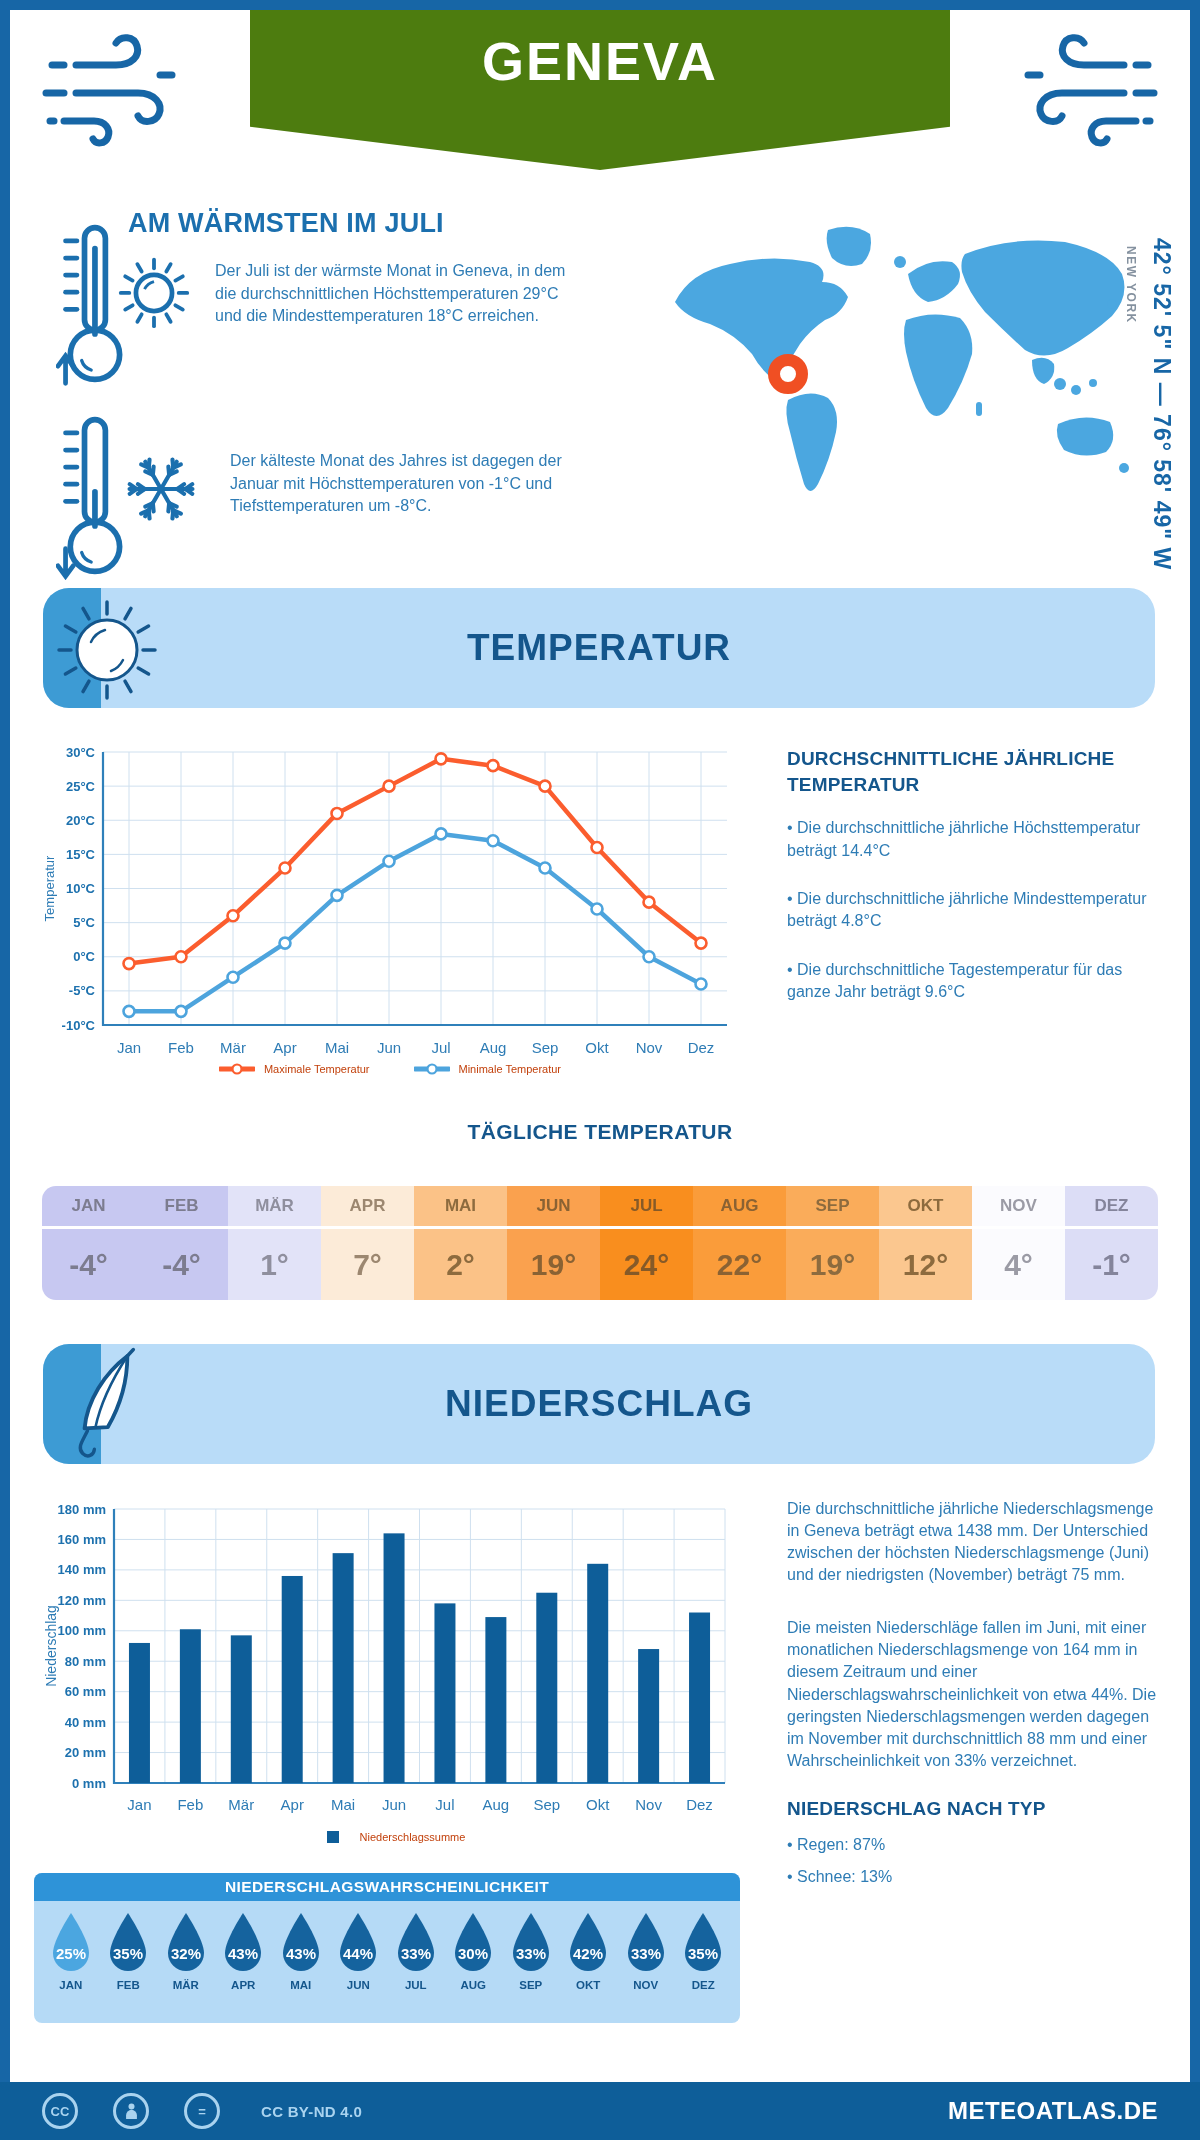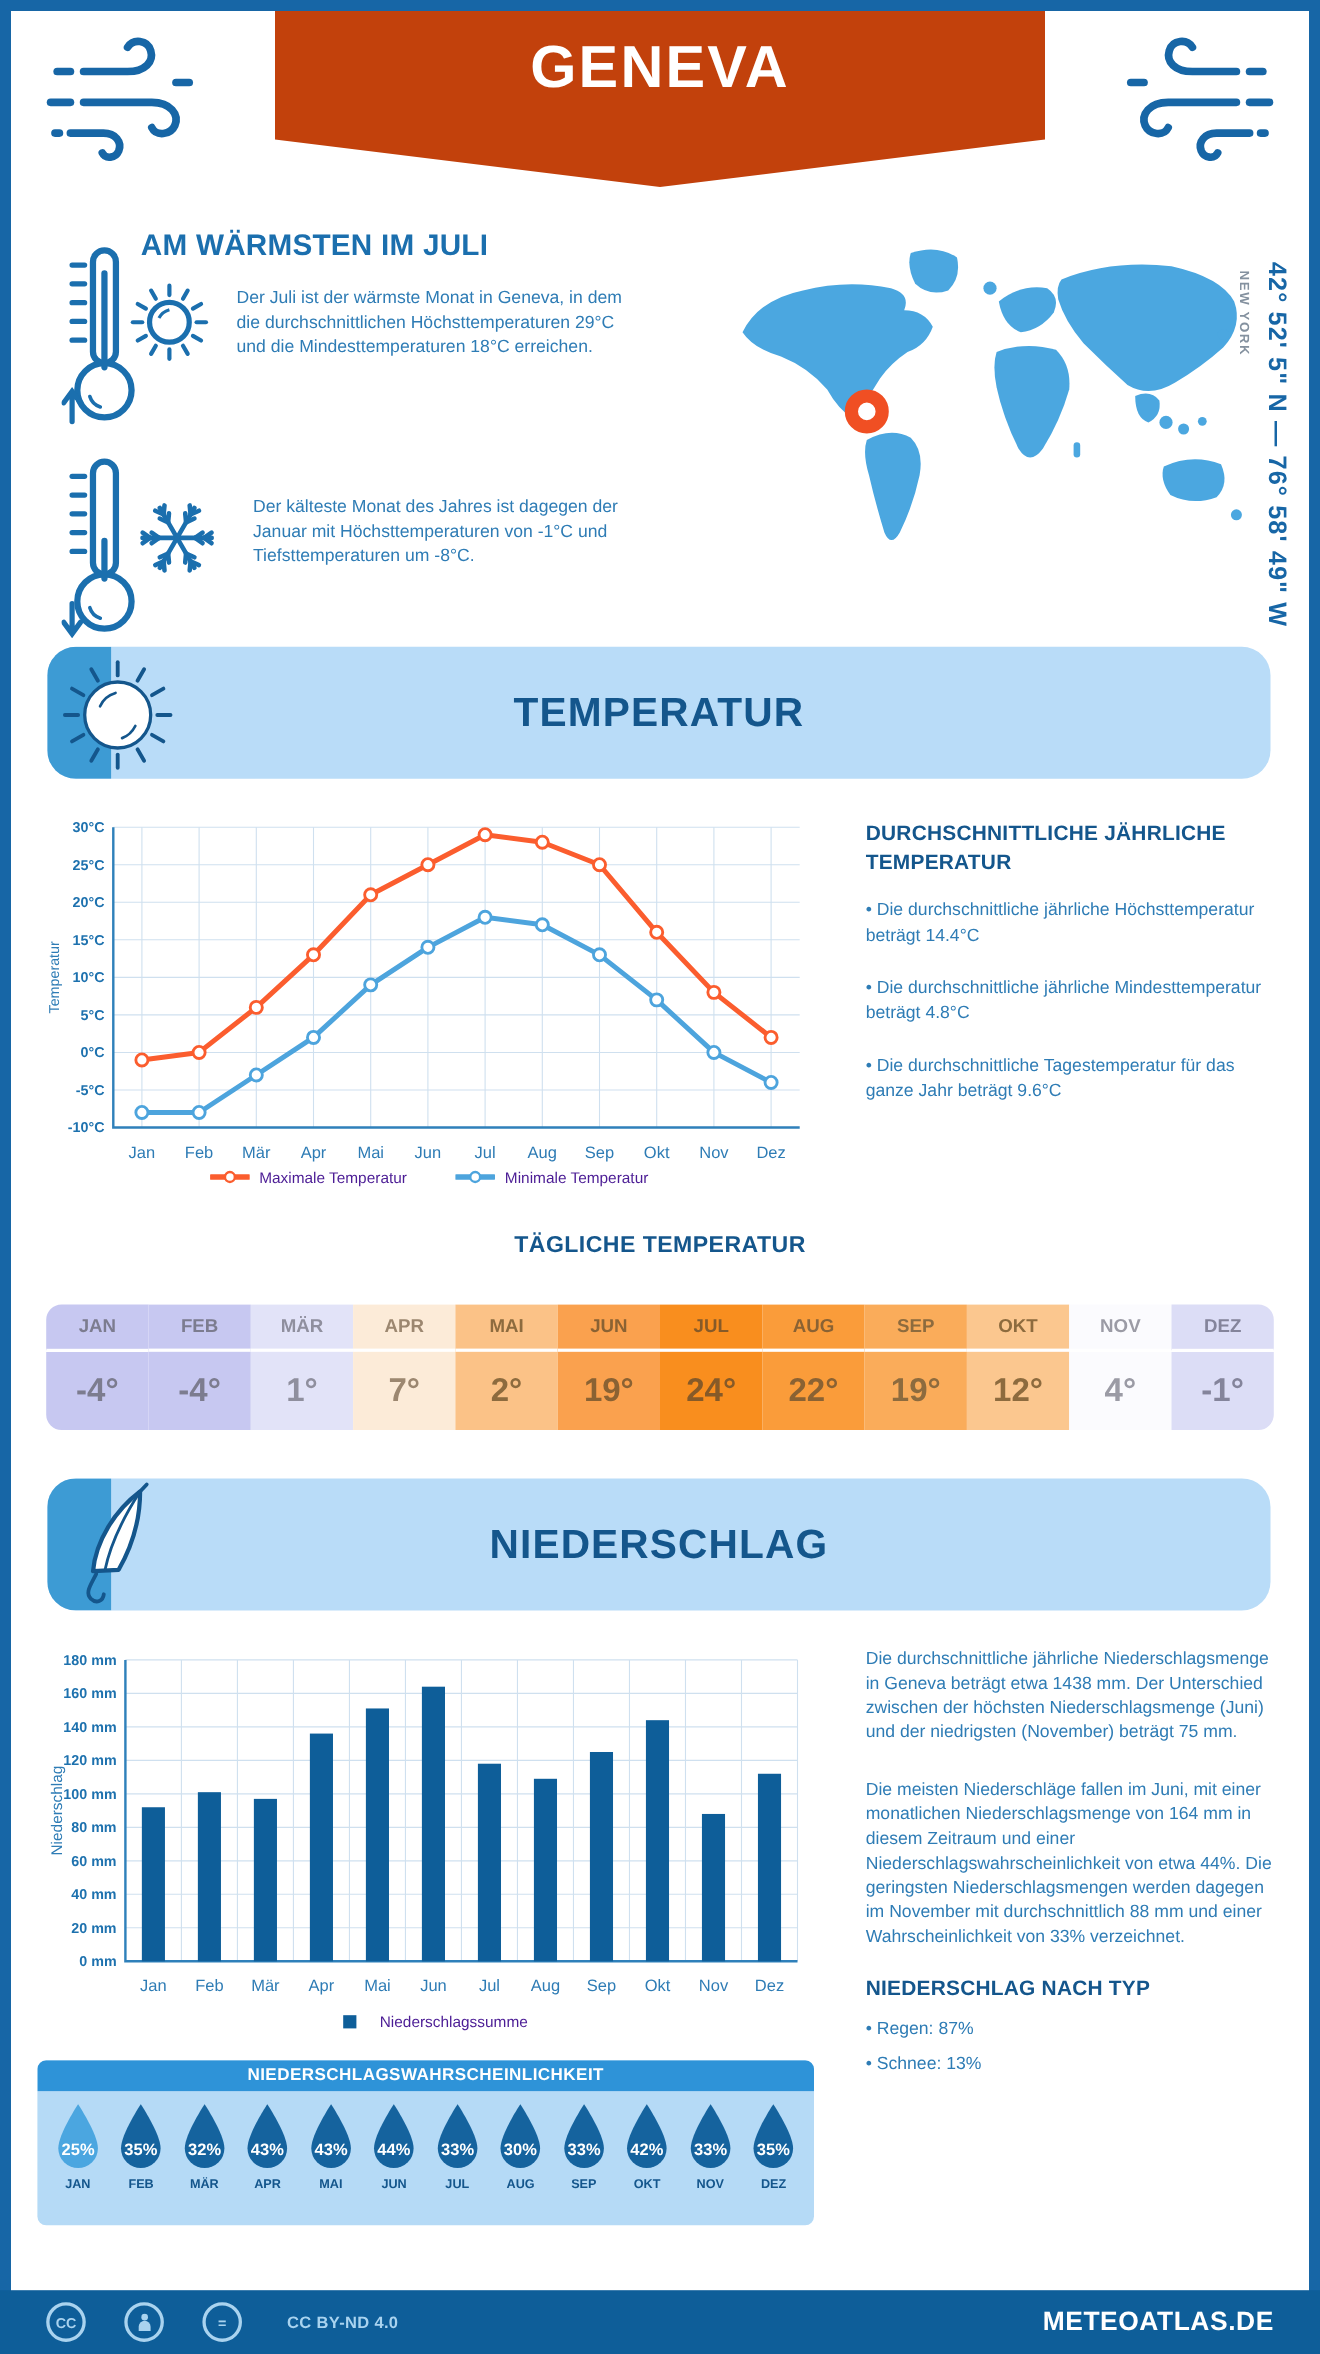--- a/index.html
+++ b/index.html
@@ -3,21 +3,21 @@
 <meta charset="utf-8">
 <style>
   html,body{margin:0;padding:0;background:#ffffff;}
   .page{
     position:relative;width:1200px;height:2140px;background:#fff;
     box-shadow:inset 0 0 0 10px #1766A6;
     font-family:"Liberation Sans",sans-serif;overflow:hidden;
   }
   .abs{position:absolute;}
   
-  .ribbon{left:250px;top:10px;width:700px;height:160px;background:#c2410c;
+  .ribbon{left:250px;top:10px;width:700px;height:160px;background:#4d7c0f;
     clip-path:polygon(0 0,100% 0,100% 73%,50% 100%,0 73%);text-align:center;color:#fff;}
   .ribbon .t{padding-top:20px;font-size:54px;font-weight:800;letter-spacing:2px;}
   .ribbon .s{margin-top:12px;font-size:17px;font-weight:700;letter-spacing:.5px;}
   .windL{left:38px;top:25px;}
   .windR{left:1012px;top:25px;transform:scaleX(-1);}
   
   .h-sec{font-size:27px;font-weight:800;color:#1B6FAE;letter-spacing:.2px;}
   .p-sec{font-size:16px;color:#2E7CB5;line-height:1.42;}
   
   .marker{left:768px;top:354px;width:16px;height:16px;border:12px solid #F04F23;border-radius:50%;background:#fff;}
@@ -27,21 +27,21 @@
   .banner{left:43px;width:1112px;height:120px;background:#B9DCF8;border-radius:26px;overflow:hidden;}
   .banner .edge{position:absolute;left:0;top:0;bottom:0;width:58px;background:#3D9BD4;}
   .banner .btitle{position:relative;text-align:center;line-height:120px;font-size:37px;font-weight:800;color:#14568C;letter-spacing:1px;}
   .banner svg{position:absolute;}
   
   .colhead{font-size:19px;font-weight:800;color:#14568C;line-height:1.35;letter-spacing:.2px;}
   .coltext{font-size:16px;color:#2E7CB5;line-height:1.4;}
   .coltext2{font-size:16px;color:#2E7CB5;line-height:1.38;}
   
   .legend{left:60px;width:660px;display:flex;justify-content:center;gap:44px;align-items:center;}
-  .legend .item{display:flex;align-items:center;gap:9px;font-size:14px;color:#4c1d95;}
+  .legend .item{display:flex;align-items:center;gap:9px;font-size:11px;color:#c2410c;}
   
   .daily-head{left:0;width:1200px;text-align:center;font-size:21px;font-weight:800;color:#14568C;letter-spacing:.4px;}
   .dtable{left:42px;top:1186px;width:1116px;display:flex;}
   .dcol{flex:1;text-align:center;}
   .dcol .dm{height:40px;line-height:40px;font-size:17px;font-weight:700;border-bottom:3px solid #fff;}
   .dcol .dv{height:71px;line-height:71px;font-size:30px;font-weight:800;}
   .dcol:first-child .dm{border-top-left-radius:14px;}
   .dcol:first-child .dv{border-bottom-left-radius:14px;}
   .dcol:last-child .dm{border-top-right-radius:14px;}
   .dcol:last-child .dv{border-bottom-right-radius:14px;}

